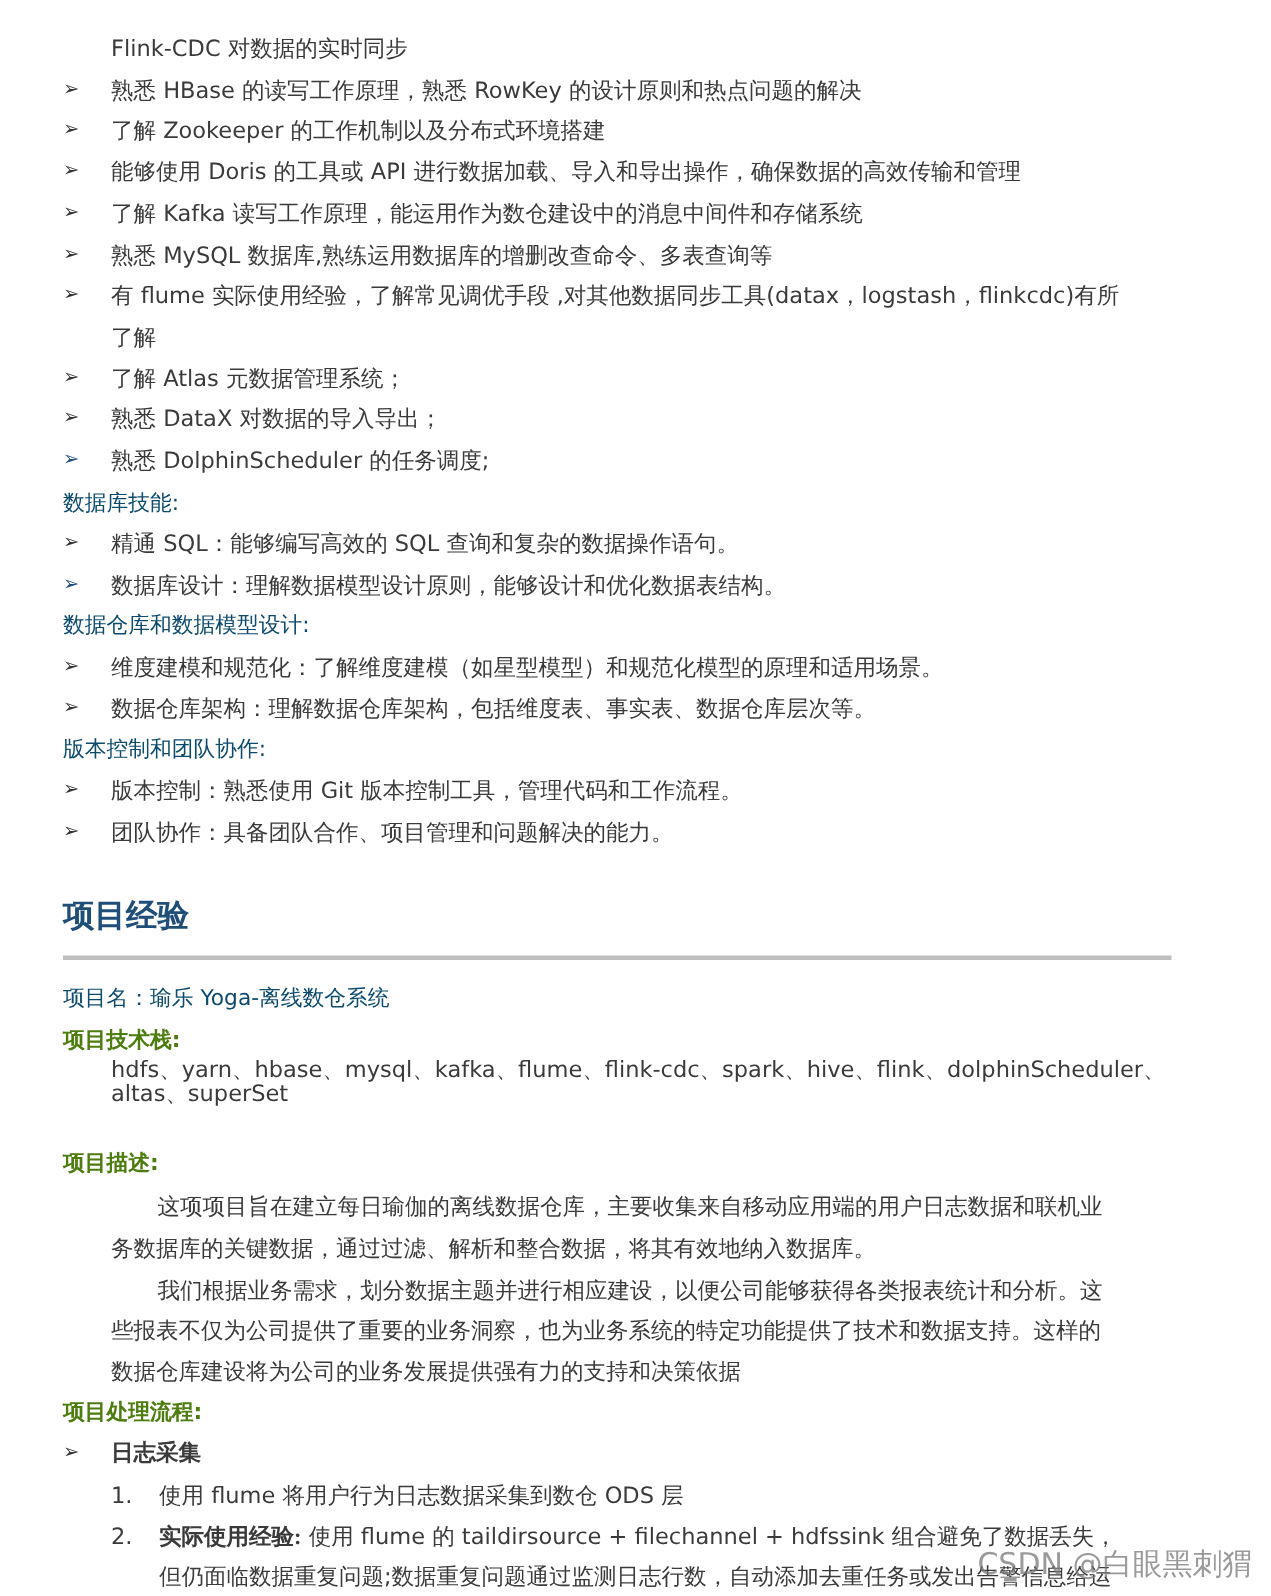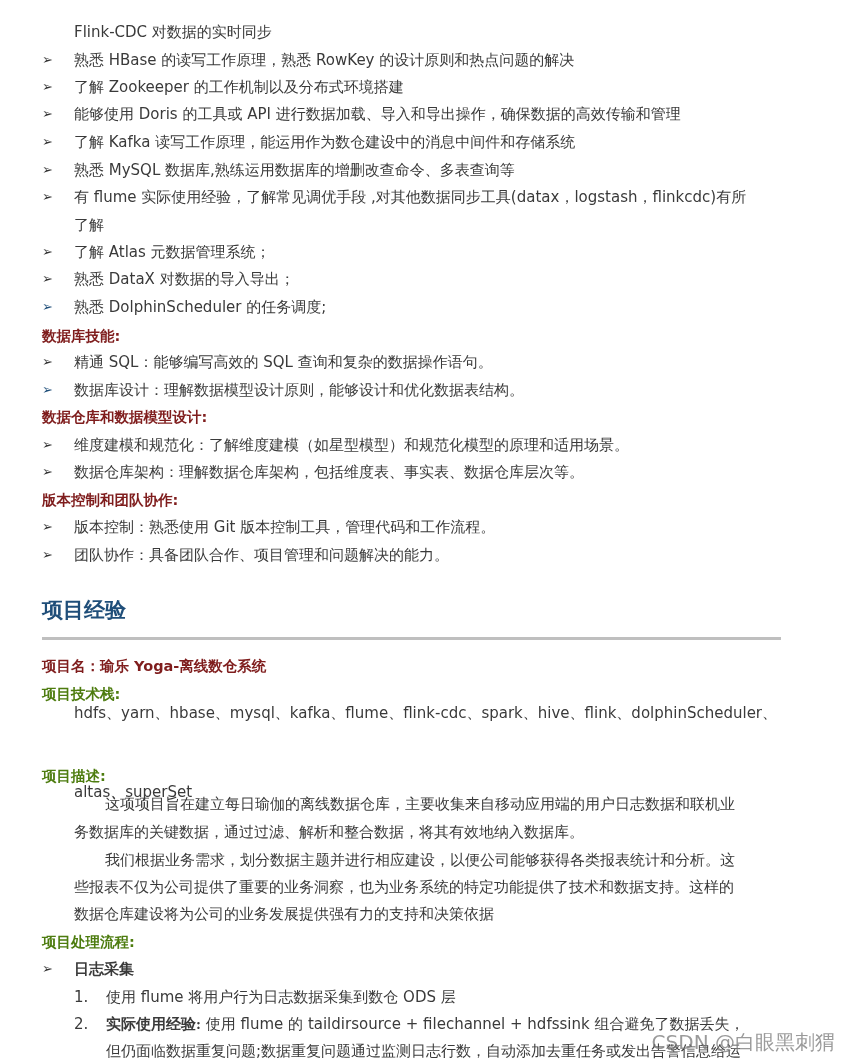--- a/index.html
+++ b/index.html
@@ -6,21 +6,21 @@
   body {
     width: 847px; height: 1064px; overflow: hidden; position: relative;
     font-family: "DejaVu Sans", "Liberation Sans", sans-serif;
     color: #3a3a3a; font-size: 15px;
   }
   .line { position: absolute; white-space: nowrap; line-height: 20px; }
   .bullet-row { position: absolute; left: 42px; height: 20px; }
   .bullet { position: absolute; left: 0; top: 0; width: 16px; color: #333; font-size: 13px; line-height: 20px; }
   .bullet.blue { color: #1f4e79; }
   .btext { position: absolute; left: 32px; top: 0; white-space: nowrap; line-height: 20px; }
-  .sub-heading { color: #7f1d1d; font-weight: bold; font-size: 14.5px; text-align: center; }
+  .sub-heading { color: #0c4a6e; font-weight: normal; font-size: 14.5px; text-align: center; }
   .section-title { color: #1f4e79; font-weight: bold; font-size: 21px; }
   .dark-heading { color: #4d7c0f; font-weight: bold; font-size: 14.5px; }
   .divider { position: absolute; left: 42px; width: 739px; height: 3px; background: #bfbfbf; }
   .watermark { position: absolute; right: 12px; bottom: 8px; color: rgba(120,120,120,0.75); font-size: 20px; white-space: nowrap; }
   .bold { font-weight: bold; font-family: Liberation Serif, serif; }
 </style>
 </head>
 <body>
 
 <div>
@@ -94,21 +94,21 @@
     <span class="bullet">➢</span>
     <span class="btext">团队协作：具备团队合作、项目管理和问题解决的能力。</span>
   </div>
 
   <div class="line section-title" style="left:42px; top:597px; line-height:26px;">项目经验</div>
   <div class="divider" style="top:637px;"></div>
 
   <div class="line sub-heading" style="left:42px; top:656px;">项目名：瑜乐 Yoga-离线数仓系统</div>
   <div class="line dark-heading" style="left:42px; top:684px;">项目技术栈:</div>
   <div class="line" style="left:74px; top:703px;">hdfs、yarn、hbase、mysql、kafka、flume、flink-cdc、spark、hive、flink、dolphinScheduler、</div>
-  <div class="line" style="left:74px; top:782px;">altas、superSet</div>
+  <div class="line" style="left:74px; top:719px;">altas、superSet</div>
 
   <div class="line dark-heading" style="left:42px; top:766px;">项目描述:</div>
   <div class="line" style="left:105px; top:794px;">这项项目旨在建立每日瑜伽的离线数据仓库，主要收集来自移动应用端的用户日志数据和联机业</div>
   <div class="line" style="left:74px; top:822px;">务数据库的关键数据，通过过滤、解析和整合数据，将其有效地纳入数据库。</div>
   <div class="line" style="left:105px; top:850px;">我们根据业务需求，划分数据主题并进行相应建设，以便公司能够获得各类报表统计和分析。这</div>
   <div class="line" style="left:74px; top:877px;">些报表不仅为公司提供了重要的业务洞察，也为业务系统的特定功能提供了技术和数据支持。这样的</div>
   <div class="line" style="left:74px; top:904px;">数据仓库建设将为公司的业务发展提供强有力的支持和决策依据</div>
 
   <div class="line dark-heading" style="left:42px; top:932px;">项目处理流程:</div>
   <div class="bullet-row" style="top:959px;">

